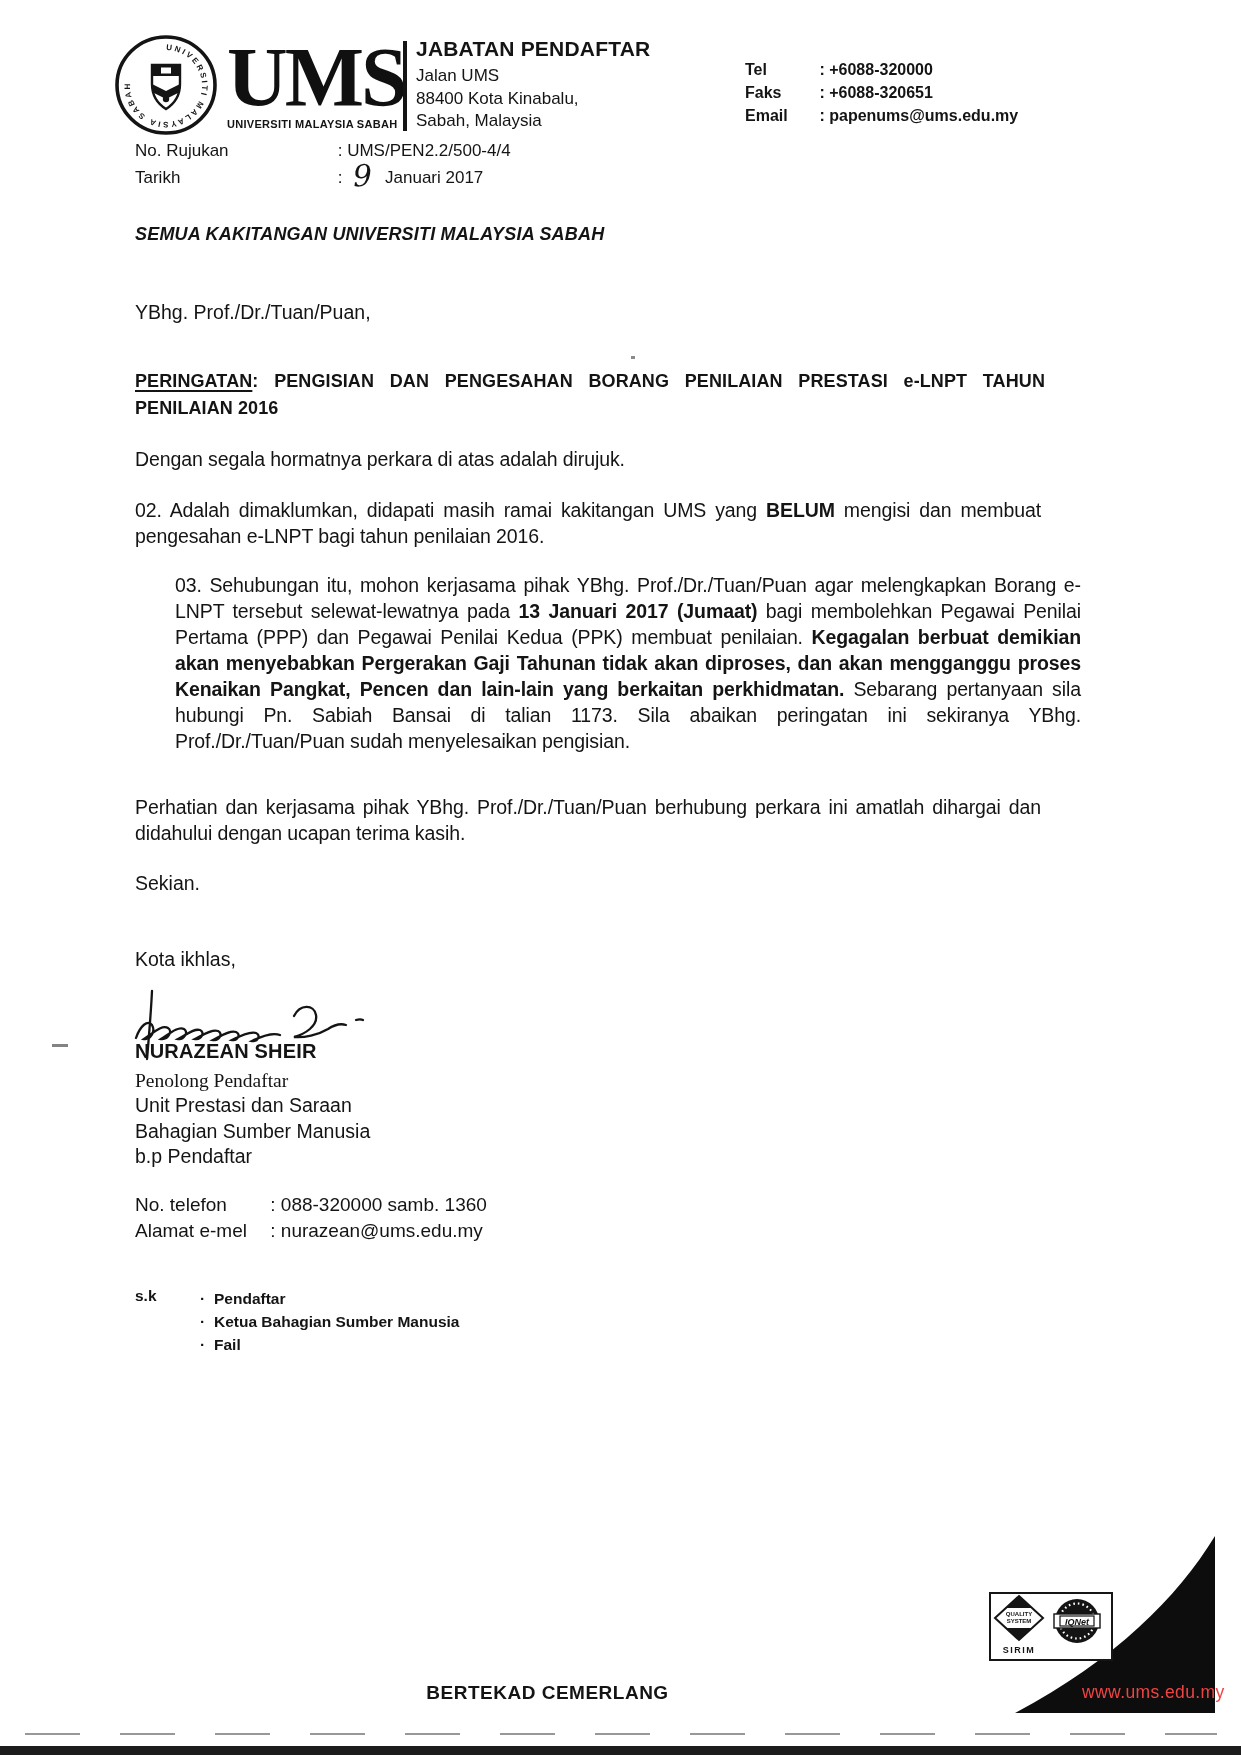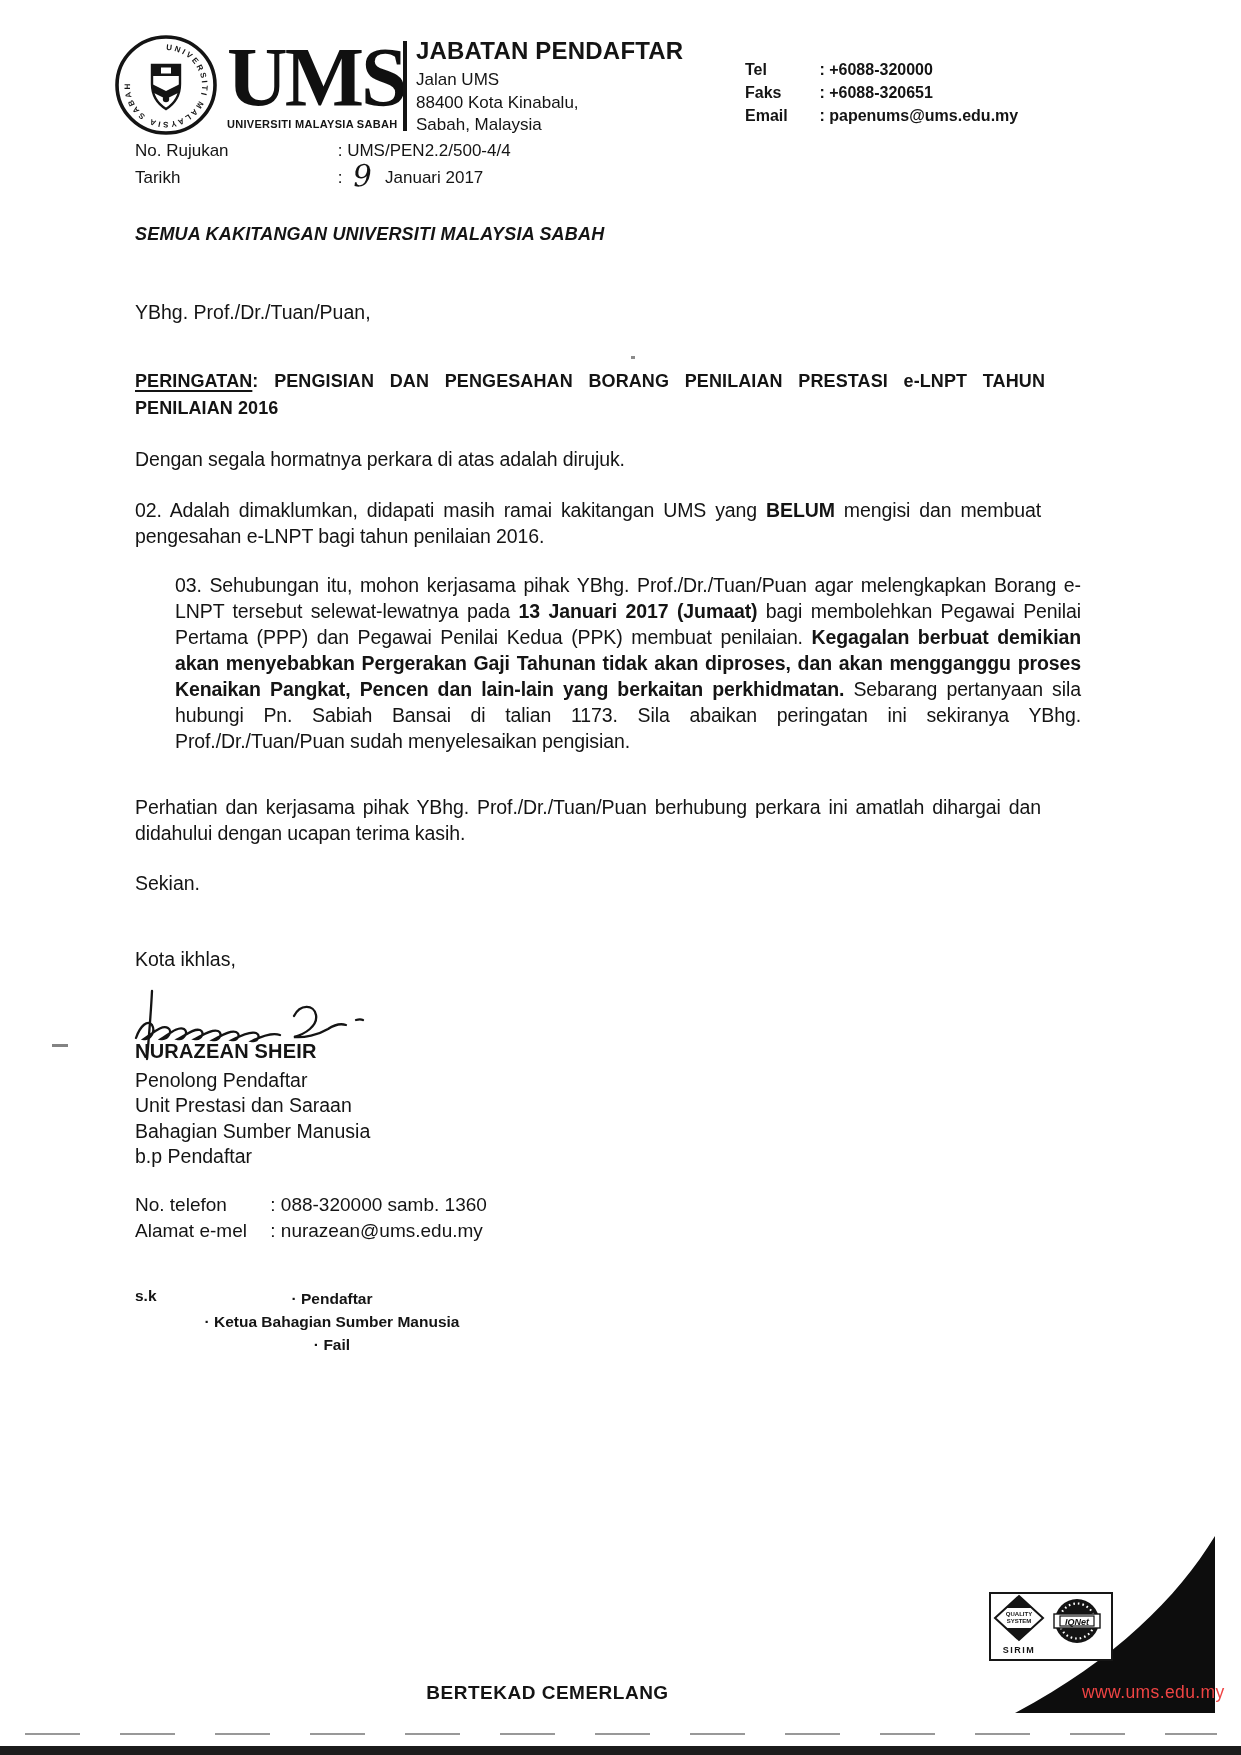--- a/index.html
+++ b/index.html
@@ -5,21 +5,21 @@
   html,body{margin:0;padding:0;background:#e8e8e8;}
   .page{position:relative;width:1241px;height:1755px;margin:0 auto;background:#ffffff;
         font-family:"Liberation Sans",sans-serif;color:#141414;overflow:hidden;}
   .abs{position:absolute;}
 
   
   .logo-acronym{font-family:"Liberation Serif",serif;font-weight:700;font-size:84px;
                 line-height:76px;letter-spacing:-3px;color:#101010;}
   .logo-org{font-size:11px;font-weight:700;letter-spacing:.3px;white-space:nowrap;margin-top:2px;}
   .hdr-divider{width:4px;height:90px;background:#141414;}
-  .dept-name{font-size:24px;font-weight:700;letter-spacing:.2px;}
+  .dept-name{font-size:21px;font-weight:700;letter-spacing:.2px;}
   .dept-line{font-size:17px;line-height:22.5px;}
   .hcontact-row{font-size:16px;line-height:23px;white-space:nowrap;}
   .hcontact-row .lbl{display:inline-block;width:70px;}
 
   
   .ref-row{font-size:17px;line-height:22px;white-space:nowrap;}
   .ref-row .lbl{display:inline-block;width:198px;}
   .handnine{font-family:"DejaVu Serif",serif;font-style:italic;font-size:30px;
             display:inline-block;transform:rotate(-3deg);position:relative;top:3px;margin:0 8px 0 6px;}
 
@@ -33,21 +33,21 @@
 
   
   .sig-svg path{fill:none;stroke:#141414;stroke-width:2.3px;stroke-linecap:round;}
   .signer-name{font-size:20px;font-weight:700;letter-spacing:.2px;}
   .signer-line{font-size:19.5px;line-height:25.3px;}
   .c2-row{font-size:19px;line-height:25.5px;white-space:nowrap;}
   .c2-row .lbl{display:inline-block;width:130px;}
 
   
   .sk-label{font-size:15.5px;font-weight:600;}
-  .sk-item{font-size:15.5px;font-weight:600;line-height:23px;text-align:center;}
+  .sk-item{font-size:15.5px;font-weight:600;line-height:23px;}
   .sk-item .blt{display:inline-block;width:14px;}
 
   
   .motto{width:825px;text-align:center;font-size:19px;font-weight:700;letter-spacing:.5px;}
   .badge-box{width:124px;height:69px;border:2.5px solid #161616;background:#fff;box-sizing:border-box;z-index:3;}
   .swoosh{z-index:1;}
   .website{font-size:17.5px;color:#ef4444;letter-spacing:.4px;z-index:4;white-space:nowrap;}
   .scan-bottom{left:0;width:1241px;top:1746px;height:9px;background:#1c1c1c;}
   .scan-dashline{left:25px;width:1192px;top:1733px;height:2px;opacity:.55;
      background:repeating-linear-gradient(90deg,#444 0px,#444 55px,transparent 55px,transparent 95px);}
@@ -146,21 +146,21 @@
     <path d="M8,52 C12,40 20,33 24,39 C28,46 22,54 16,53 C24,48 34,38 40,42 C45,45 40,54 33,53
              C41,48 50,40 56,43 C61,46 56,54 50,53 C58,49 66,42 72,44 C77,46 74,54 67,53
              C75,49 84,43 90,45 C95,47 92,55 85,54 C93,50 102,44 108,46 C113,48 110,55 104,54
              C112,50 122,45 128,47 C133,49 130,56 124,55 C132,51 144,46 152,49"></path>
     <path d="M166,30 C172,18 186,18 188,29 C190,40 177,48 166,51 C176,52 190,49 200,43 C206,39 212,37 218,39"></path>
     <path d="M228,34 C231,33 233,33 235,34"></path>
   </svg>
 
   <div class="abs" style="left:135px;top:1040px;">
     <div class="signer-name">NURAZEAN SHEIR</div>
-    <div class="signer-line" style="margin-top:5px;">Penolong Pendaftar</div>
+    <div class="signer-line" style="margin-top:5px;font-family:Liberation Serif, serif;">Penolong Pendaftar</div>
     <div class="signer-line">Unit Prestasi dan Saraan</div>
     <div class="signer-line">Bahagian Sumber Manusia</div>
     <div class="signer-line">b.p Pendaftar</div>
   </div>
 
   <div class="abs" style="left:135px;top:1192px;">
     <div class="c2-row">
       <span class="lbl">No. telefon</span>
       <span>: 088-320000 samb. 1360</span>
     </div>

